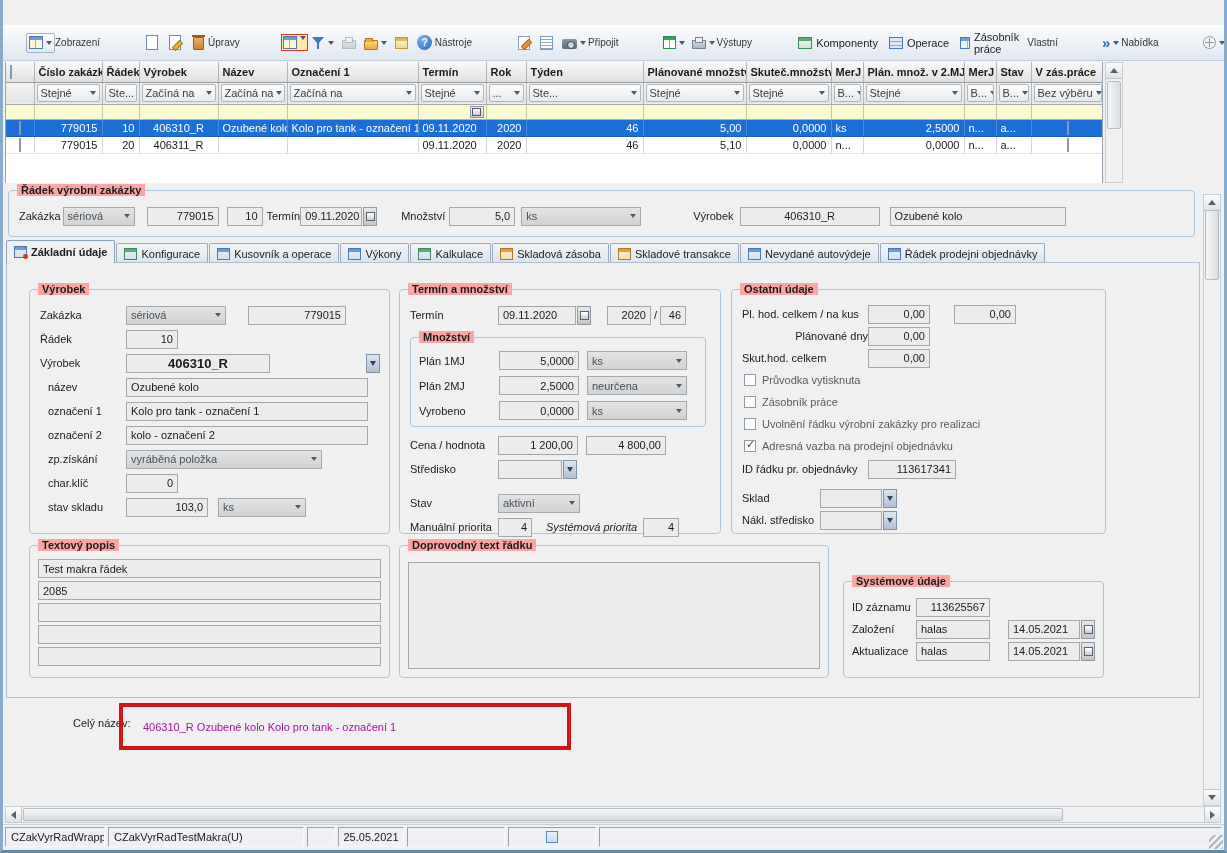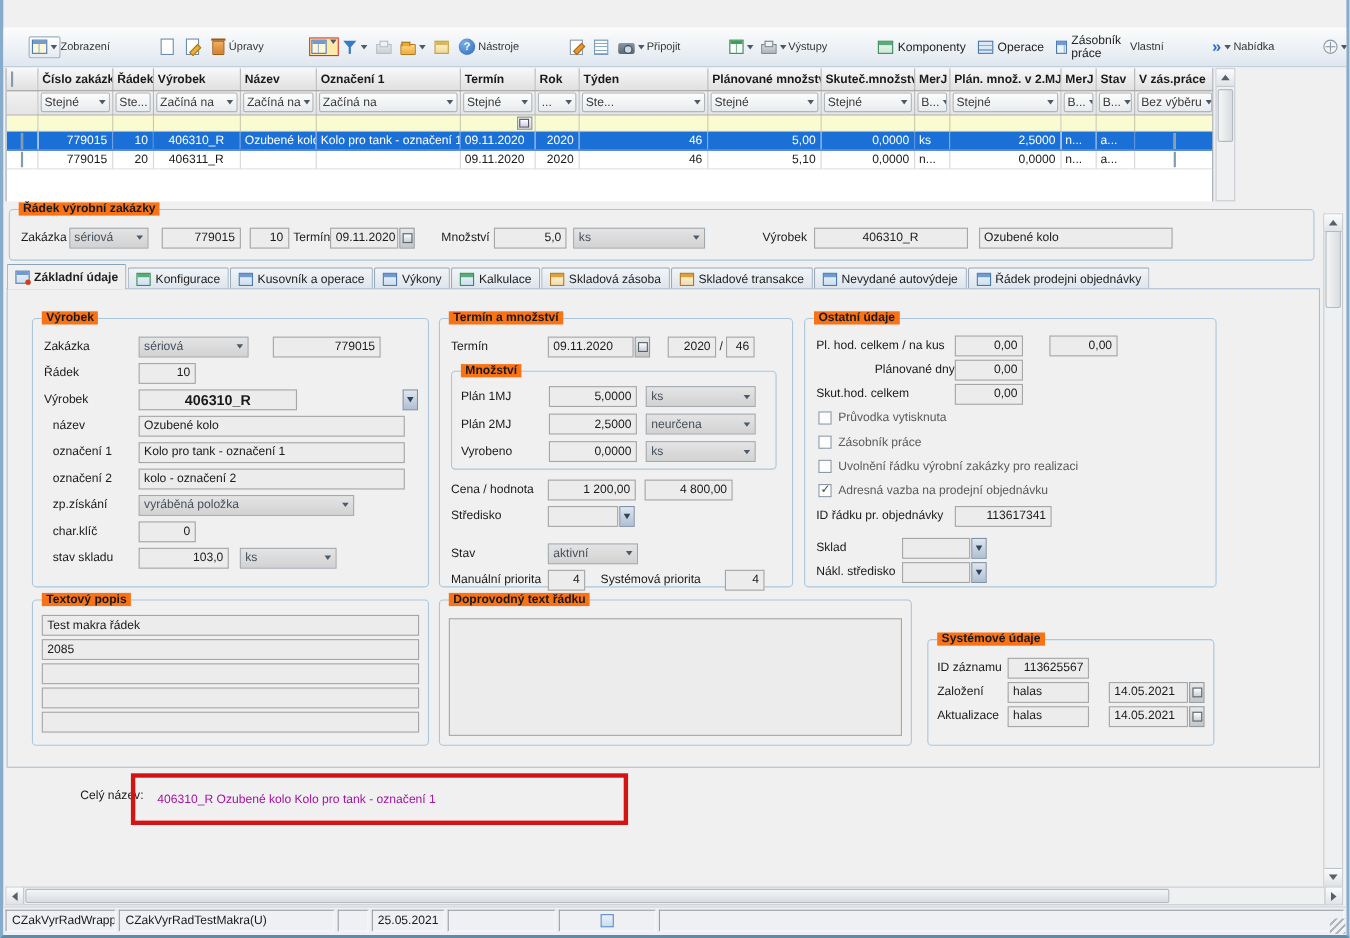--- a/index.html
+++ b/index.html
@@ -114,21 +114,21 @@
   .dvs { position:absolute; left:1200px; top:194px; width:18px; height:612px; background:#eef0f2; border:1px solid #c8cdd2;
          display:flex; flex-direction:column; justify-content:space-between; }
   .dvs .vthumb { height:70px; }
   .hscroll { position:absolute; left:2px; top:806px; width:1216px; height:17px; background:#eef0f2; border:1px solid #c8cdd2; display:flex; align-items:stretch; }
   .hscroll .sbtn { height:15px; border-bottom:none; border-right:1px solid #c0c5ca; }
   .hthumb { width:1040px; margin:1px; background:linear-gradient(#f4f5f6,#d9dde1); border:1px solid #b4bac0; border-radius:2px; }
   .htrack { flex:1; }
 
   
   .gbox { position:absolute; border:1px solid #abc6da; border-radius:4px; }
-  .glabel { position:absolute; top:-7px; left:8px; background:#f97316; padding:0 4px; font-weight:bold; white-space:nowrap; }
+  .glabel { position:absolute; top:-7px; left:8px; background:#fca5a5; padding:0 4px; font-weight:bold; white-space:nowrap; }
   .dethdr { left:5px; top:190px; width:1187px; height:47px; }
   .dhrow { position:absolute; left:10px; top:15px; right:10px; display:flex; align-items:center; height:20px; }
   .lbl { white-space:nowrap; }
   .fld { height:19px; background:#ececec; border:1px solid #a6a6a6; display:flex; align-items:center; padding:0 4px; overflow:hidden; white-space:nowrap; }
   .fld.r { justify-content:flex-end; } .fld.c { justify-content:center; }
   .cmb { height:19px; border:1px solid #a0a8b0; background:linear-gradient(#e4e4e4,#d2d2d2); color:#44505c;
          display:flex; align-items:center; justify-content:space-between; padding:0 4px; overflow:hidden; white-space:nowrap; }
   .spin { width:14px; height:19px; background:linear-gradient(#e8e8e8,#c6c6c6); border:1px solid #909aa4; margin-left:1px;
           display:flex; align-items:center; justify-content:center; flex:none; }
   .spin::after { content:""; width:7px; height:7px; border:1px solid #566; background:linear-gradient(#fff,#ccd); }
@@ -678,21 +678,21 @@
         <div class="row">
           <span class="lbl" style="width:88px;">Stav</span>
           <div class="cmb" style="width:82px;">
               <span>aktivní</span>
               <span class="car"></span>
             </div>
         </div>
         <div class="row">
           <span class="lbl" style="width:88px;">Manuální priorita</span>
           <div class="fld r" style="width:34px;">4</div>
-          <span class="lbl" style="margin-left:14px; margin-right:22px;">Systémová priorita</span>
+          <span class="lbl" style="margin-left:14px; margin-right:6px;font-style:italic;">Systémová priorita</span>
           <div class="fld r" style="width:36px;">4</div>
         </div>
       </div>
     </div>
 
     <div class="gbox" style="left:724px; top:26px; width:375px; height:245px;">
       <span class="glabel">Ostatní údaje</span>
       <div class="frm">
         <div class="row22">
           <span class="lbl" style="width:126px;">Pl. hod. celkem / na kus</span>

